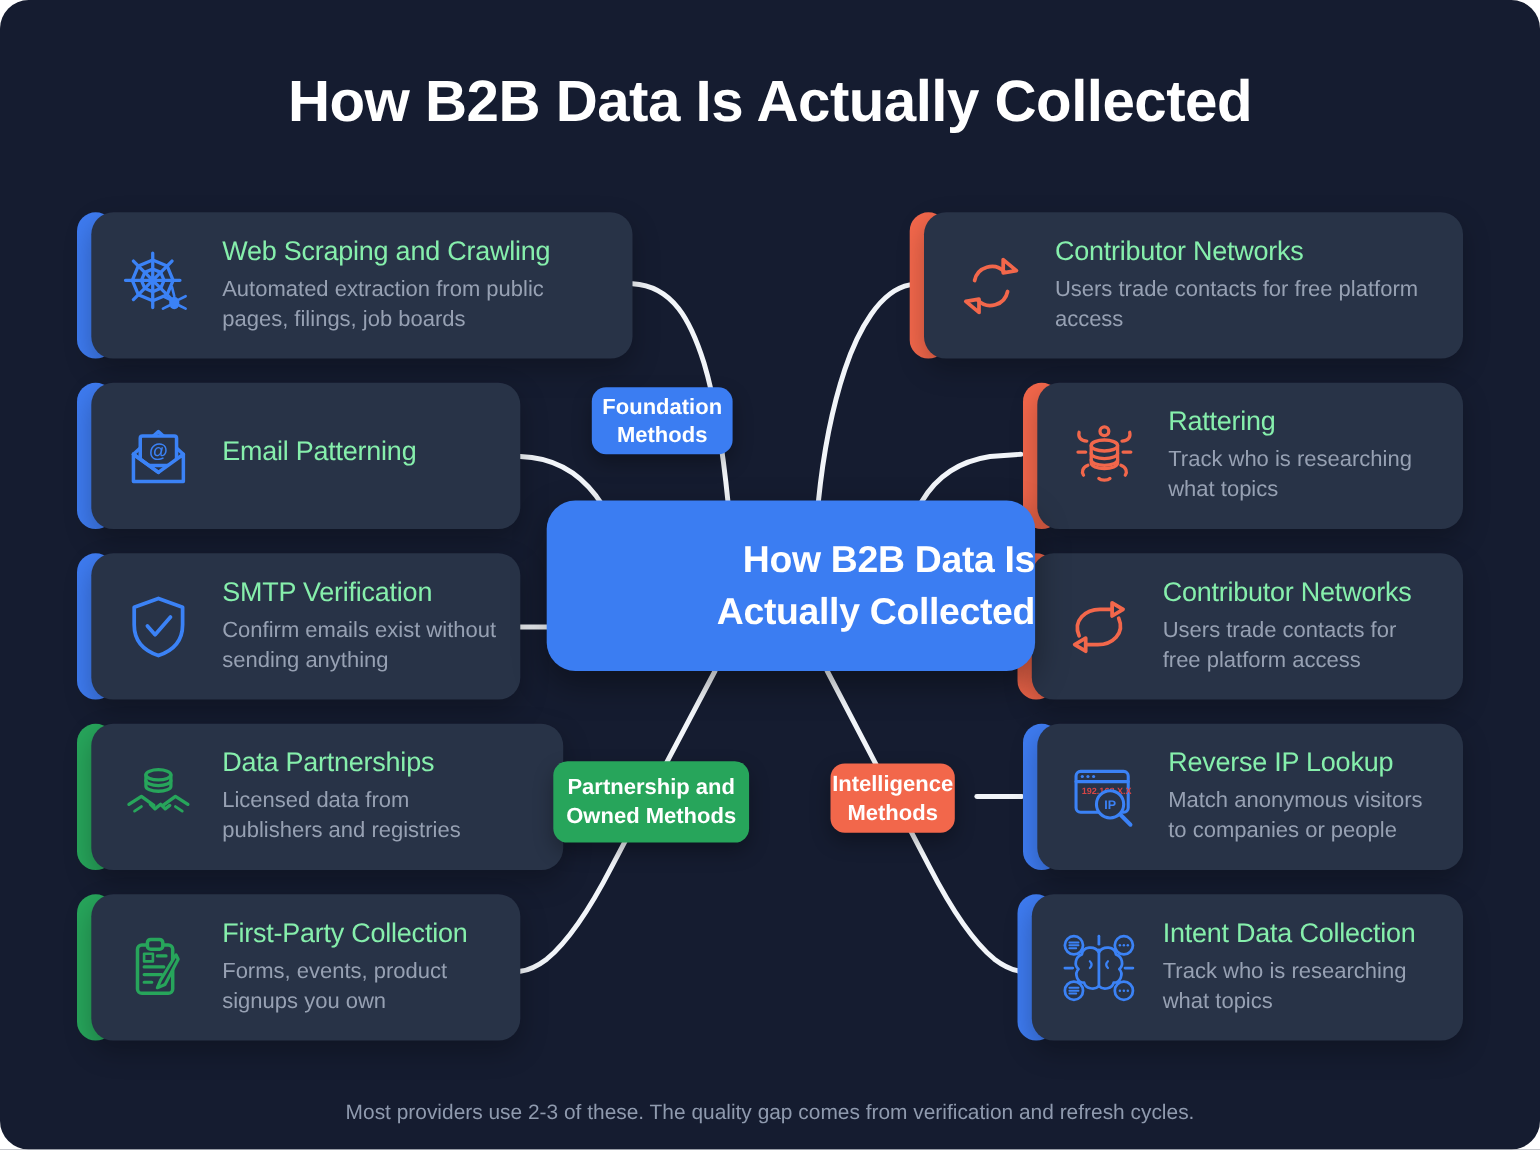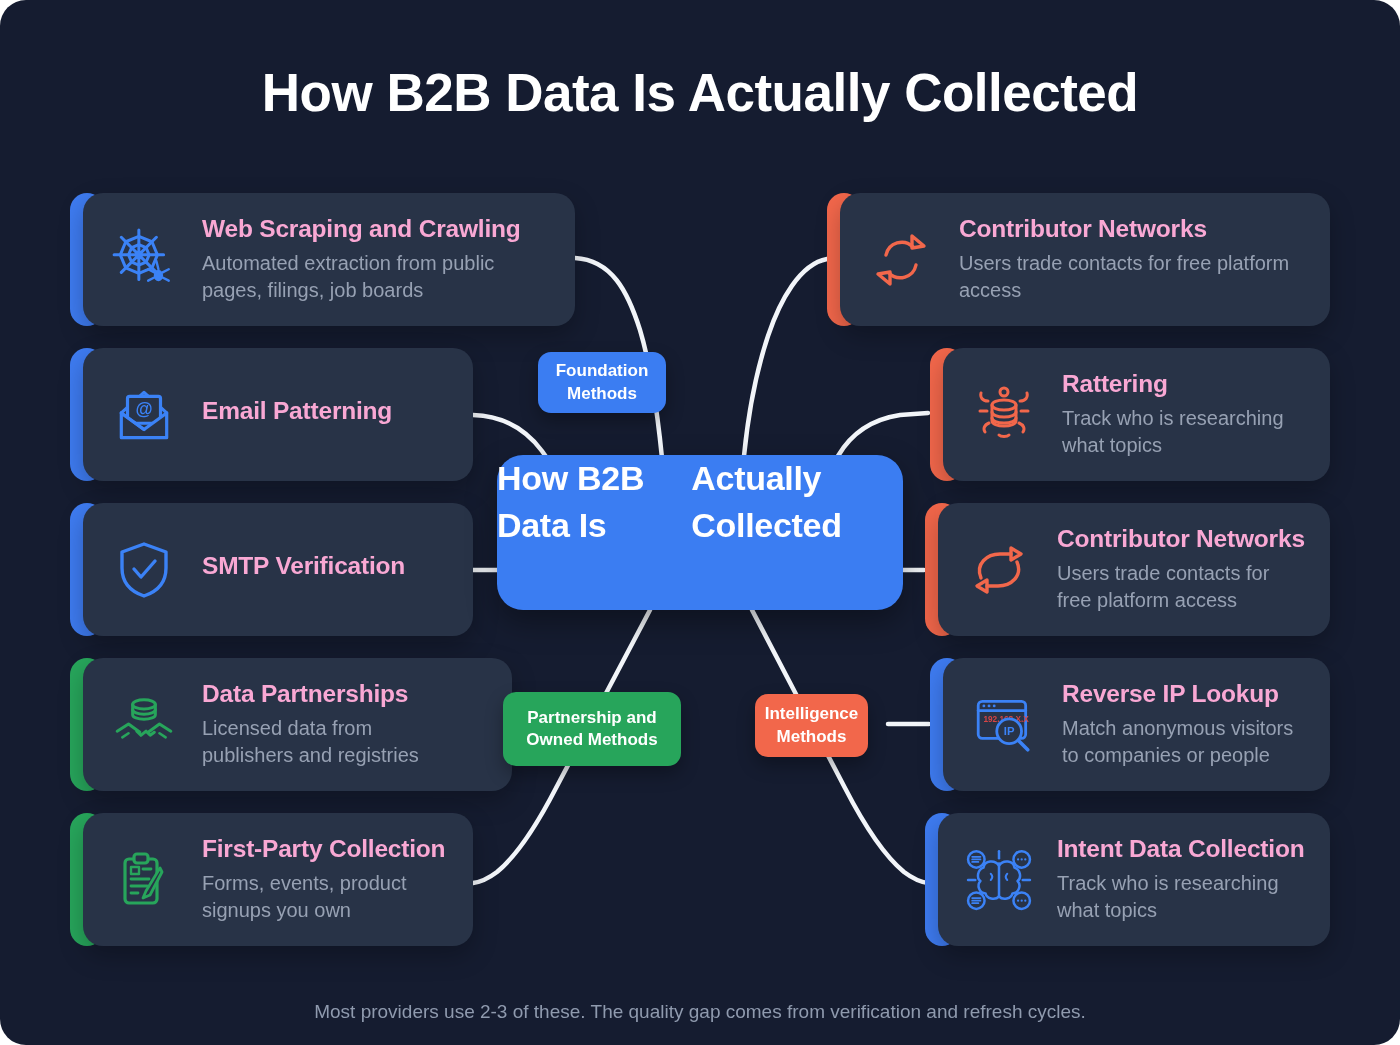--- a/index.html
+++ b/index.html
@@ -15,34 +15,34 @@
   .lines{position:absolute;inset:0;}
   .card{position:absolute;height:133px;}
   .accent{position:absolute;left:0;top:0;bottom:0;width:34px;border-radius:24px;background:var(--accent);}
   .card-body{
     position:absolute;left:13px;right:0;top:0;bottom:0;background:#283347;
     border-radius:20px;display:flex;align-items:center;gap:25px;
     padding:0 18px 0 28px;box-sizing:border-box;
     box-shadow:0 10px 24px rgba(0,0,0,0.25);
   }
   .icon-wrap{flex:0 0 66px;width:66px;height:66px;display:flex;align-items:center;justify-content:center;}
-  .card-title{color:#f9a8d4;font-size:24.5px;font-weight:bold;margin-bottom:7px;letter-spacing:-0.2px;white-space:nowrap;}
+  .card-title{color:#86efac;font-size:24.5px;font-weight:normal;margin-bottom:7px;letter-spacing:-0.2px;white-space:nowrap;}
   .card-sub{color:#97a1b3;font-size:20px;line-height:1.36;}
   .sub-narrow{max-width:250px;}
   .sub-wide{max-width:335px;}
   .center-node{
-    position:absolute;left:497px;top:455px;width:406px;height:155px;
-    background:#3b7df2;border-radius:26px;display:flex;flex-direction:row;
-    align-items:flex-start;justify-content:center;
+    position:absolute;left:497px;top:455px;width:444px;height:155px;
+    background:#3b7df2;border-radius:26px;display:flex;flex-direction:column;
+    align-items:flex-end;justify-content:center;
     color:#ffffff;font-size:34px;font-weight:bold;line-height:1.38;letter-spacing:-0.3px;
     box-shadow:0 12px 30px rgba(0,0,0,0.35);
   }
   .chip{
     position:absolute;border-radius:13px;display:flex;align-items:center;justify-content:center;
-    color:#ffffff;font-size:17px;font-weight:bold;text-align:center;line-height:1.3;
+    color:#ffffff;font-size:20px;font-weight:bold;text-align:center;line-height:1.3;
     padding:8px 10px;box-sizing:border-box;
     box-shadow:0 8px 18px rgba(0,0,0,0.3);
   }
   .chip-foundation{left:538px;top:352px;width:128px;height:61px;background:#3b7df2;}
   .chip-partnership{left:503px;top:692px;width:178px;height:74px;background:#27a55b;}
   .chip-intelligence{left:755px;top:694px;width:113px;height:63px;background:#f2674b;}
   .footer-note{
     position:absolute;bottom:22px;left:0;width:100%;text-align:center;
     color:#8f9aae;font-size:19px;
   }
@@ -113,20 +113,21 @@
     <div class="accent"></div>
     <div class="card-body">
       <div class="icon-wrap">
         <svg class="icon" width="64" height="64" viewBox="0 0 64 64" fill="none" stroke="#3b82f6" stroke-width="3.4" stroke-linecap="round" stroke-linejoin="round">
           <path d="M32 6 L54 14 L54 30 C54 46 44 54 32 58 C20 54 10 46 10 30 L10 14 Z"></path>
           <path d="M22 31 L29 39 L43 23"></path>
         </svg>
       </div>
       <div class="card-text">
         <div class="card-title">SMTP Verification</div>
+        <div class="card-sub sub-narrow">Confirm emails exist without sending anything</div>
       </div>
     </div>
   </div>
 
   <div class="card" style="left:70px;top:658px;width:442px;--accent:#27a55b">
     <div class="accent"></div>
     <div class="card-body">
       <div class="icon-wrap">
         <svg class="icon" width="66" height="66" viewBox="0 0 64 64" fill="none" stroke="#27a55b" stroke-width="3" stroke-linecap="round" stroke-linejoin="round">
           <ellipse cx="32" cy="12" rx="11" ry="4.5"></ellipse>

